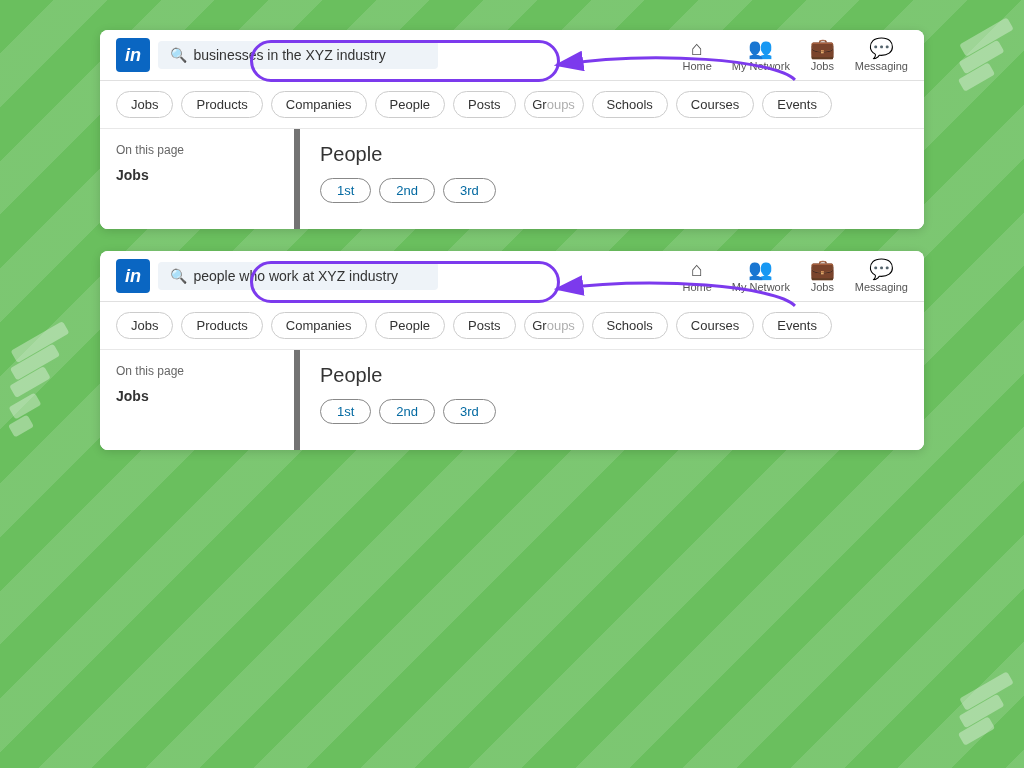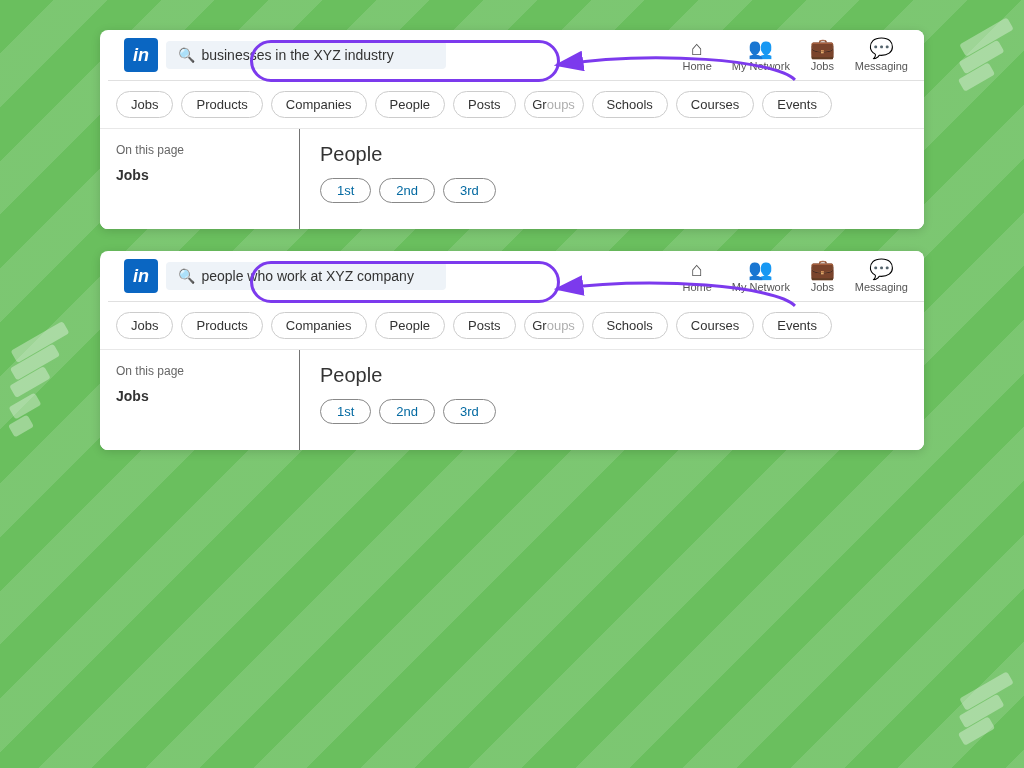--- a/index.html
+++ b/index.html
@@ -76,21 +76,20 @@
     }
 
     
     .navbar {
       background: #fff;
       border-bottom: 1px solid #e0e0e0;
       padding: 8px 16px;
       display: flex;
       align-items: center;
       gap: 8px;
-      margin-left: 8px;
     }
 
     .li-logo {
       width: 34px;
       height: 34px;
       background: #0a66c2;
       border-radius: 4px;
       display: flex;
       align-items: center;
       justify-content: center;
@@ -183,21 +182,21 @@
       background: #f0f2f5;
       display: flex;
       gap: 0;
       min-height: 100px;
     }
 
     .sidebar-panel {
       background: #fff;
       width: 200px;
       padding: 14px 16px;
-      border-right: 1px solid #737373;
+      border-right: 6px solid #737373;
       flex-shrink: 0;
     }
 
     .sidebar-panel-title {
       font-size: 12px;
       color: #666;
       margin-bottom: 10px;
     }
 
     .sidebar-panel-item {
@@ -333,21 +332,21 @@
   </div>
 
   <div class="li-card" style="position:relative;">
 
     <div class="navbar">
       <div class="li-logo">
         <span>in</span>
       </div>
       <div class="search-box">
         <span class="search-icon">🔍</span>
-        <span class="search-text">people who work at XYZ company</span>
+        <span class="search-text">people who work at XYZ industry</span>
       </div>
       <div class="nav-spacer"></div>
       <div class="nav-items">
         <div class="nav-item">
           <span class="nav-item-icon">⌂</span>
           <span class="nav-item-label">Home</span>
         </div>
         <div class="nav-item">
           <span class="nav-item-icon">👥</span>
           <span class="nav-item-label">My Network</span>

